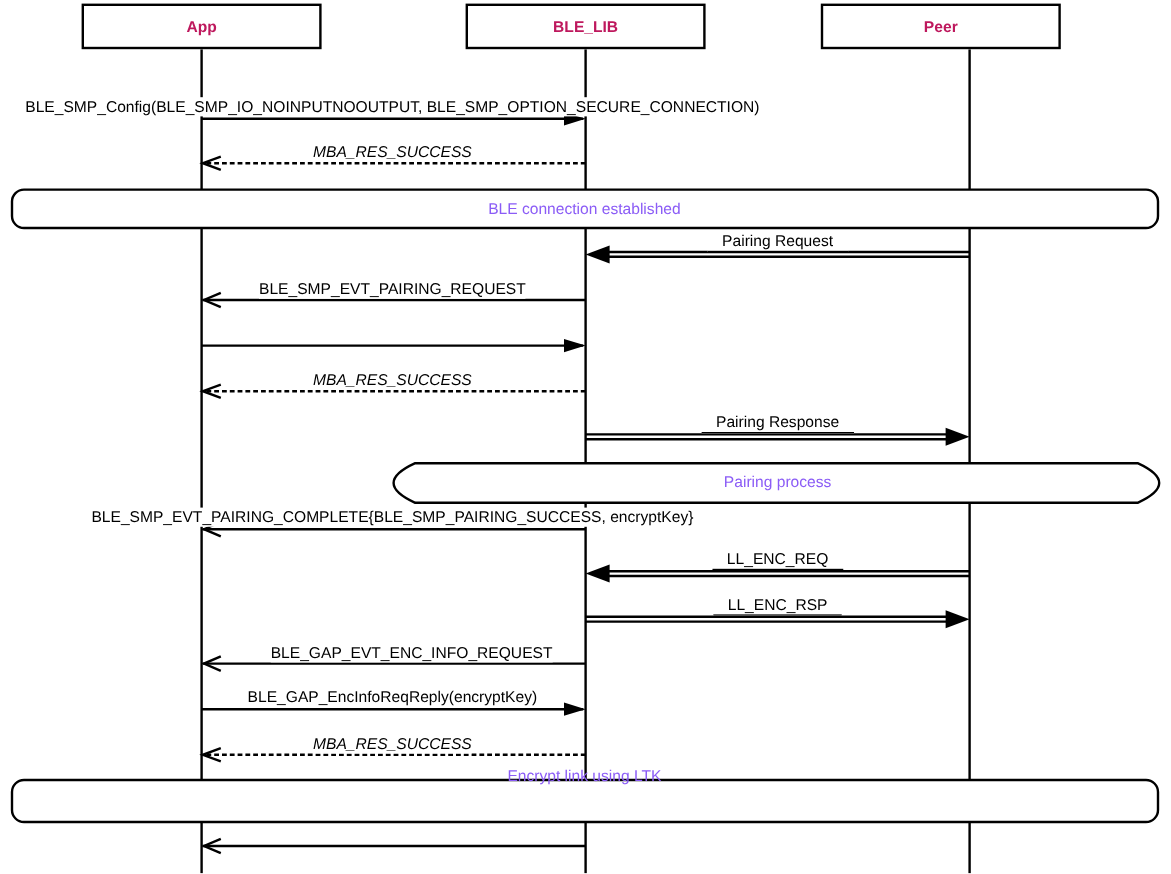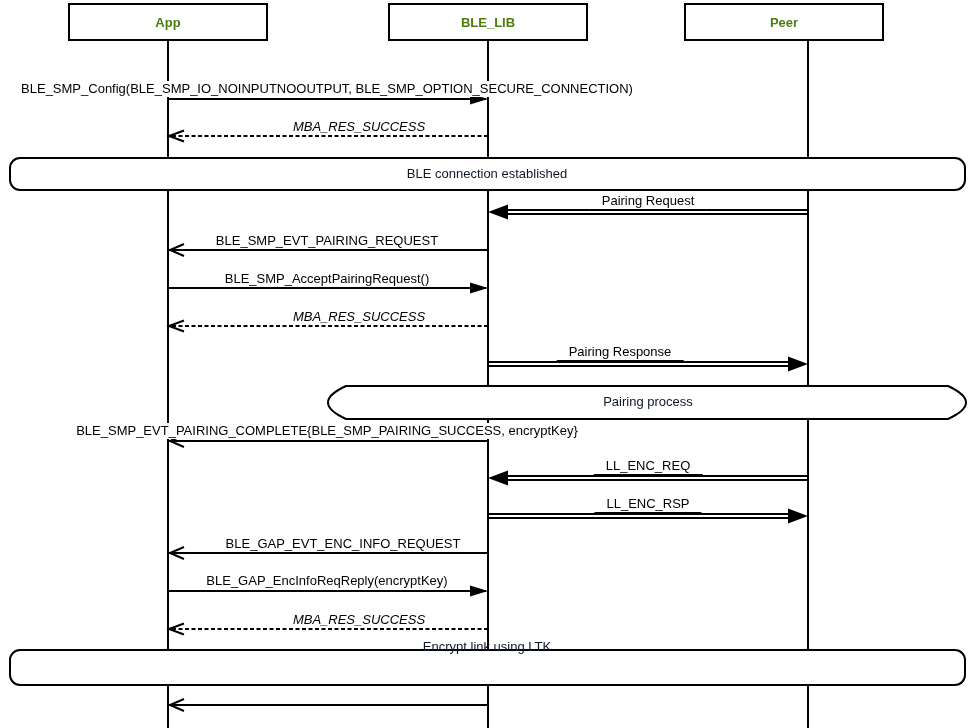--- a/index.html
+++ b/index.html
@@ -19,21 +19,21 @@
     width: 200px;
     height: 38px;
     box-sizing: border-box;
     border: 2px solid #000;
     background: #fff;
     display: flex;
     align-items: center;
     justify-content: center;
     font-size: 13px;
     font-weight: 600;
-    color: #4d7c0f;
+    color: #be185d;
     z-index: 3;
   }
 
   .msg-label {
     position: absolute;
     transform: translateX(-50%);
     white-space: nowrap;
     font-size: 13px;
     color: #000;
     background: #fff;
@@ -41,28 +41,28 @@
     line-height: 16px;
     z-index: 2;
     text-align: left;
   }
   .msg-label.underlined {
     height: 15px;
     line-height: 14px;
     padding: 0 12px;
     border-bottom: 1.5px solid #000;
   }
-  .msg-label.italic { font-style: italic; margin-left: 32px; }
+  .msg-label.italic { font-style: italic; }
 
   .band-label {
     position: absolute;
     transform: translateX(-50%);
     white-space: nowrap;
     font-size: 13px;
-    color: #0f172a;
+    color: #8b5cf6;
     height: 16px;
     line-height: 16px;
     z-index: 2;
     text-align: center;
   }
 </style>
 </head>
 <body>
 
 <div id="diagram">
@@ -167,25 +167,24 @@
   </div>
 
   <div class="msg-label" style="left:327px;top:81px">BLE_SMP_Config(BLE_SMP_IO_NOINPUTNOOUTPUT, BLE_SMP_OPTION_SECURE_CONNECTION)</div>
 
   <div class="msg-label italic" style="left:327px;top:119px">MBA_RES_SUCCESS</div>
 
   <div class="msg-label underlined" style="left:648px;top:194px">Pairing Request</div>
 
   <div class="msg-label" style="left:327px;top:233px">BLE_SMP_EVT_PAIRING_REQUEST</div>
 
-  <div class="msg-label" style="left:327px;top:271px">BLE_SMP_AcceptPairingRequest()</div>
 
   <div class="msg-label italic" style="left:327px;top:309px">MBA_RES_SUCCESS</div>
 
-  <div class="msg-label underlined" style="left:620px;top:345px">Pairing Response</div>
+  <div class="msg-label underlined" style="left:648px;top:345px">Pairing Response</div>
 
   <div class="msg-label" style="left:327px;top:423px">BLE_SMP_EVT_PAIRING_COMPLETE{BLE_SMP_PAIRING_SUCCESS, encryptKey}</div>
 
   <div class="msg-label underlined" style="left:648px;top:459px">LL_ENC_REQ</div>
 
   <div class="msg-label underlined" style="left:648px;top:497px">LL_ENC_RSP</div>
 
   <div class="msg-label" style="left:343px;top:536px">BLE_GAP_EVT_ENC_INFO_REQUEST</div>
 
   <div class="msg-label" style="left:327px;top:573px">BLE_GAP_EncInfoReqReply(encryptKey)</div>

